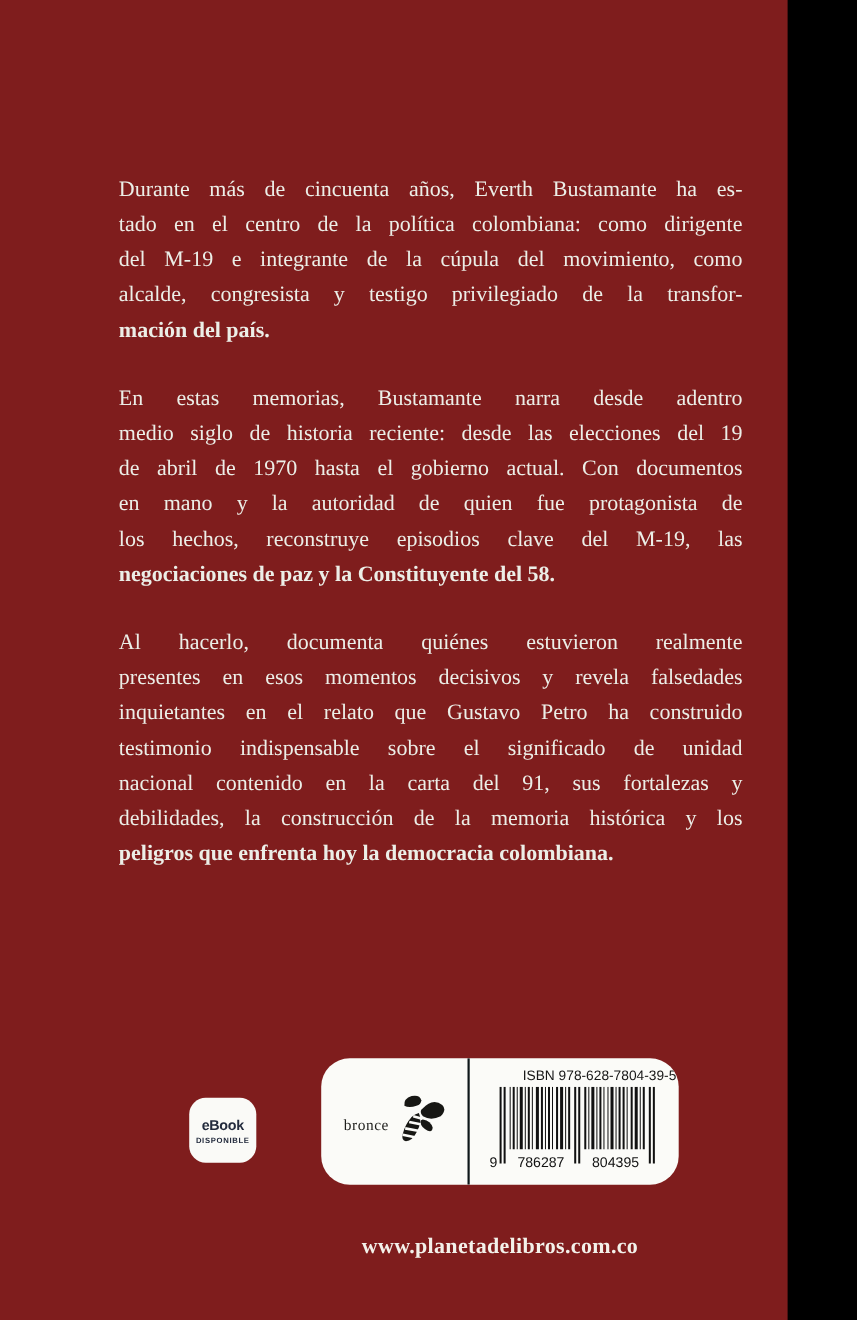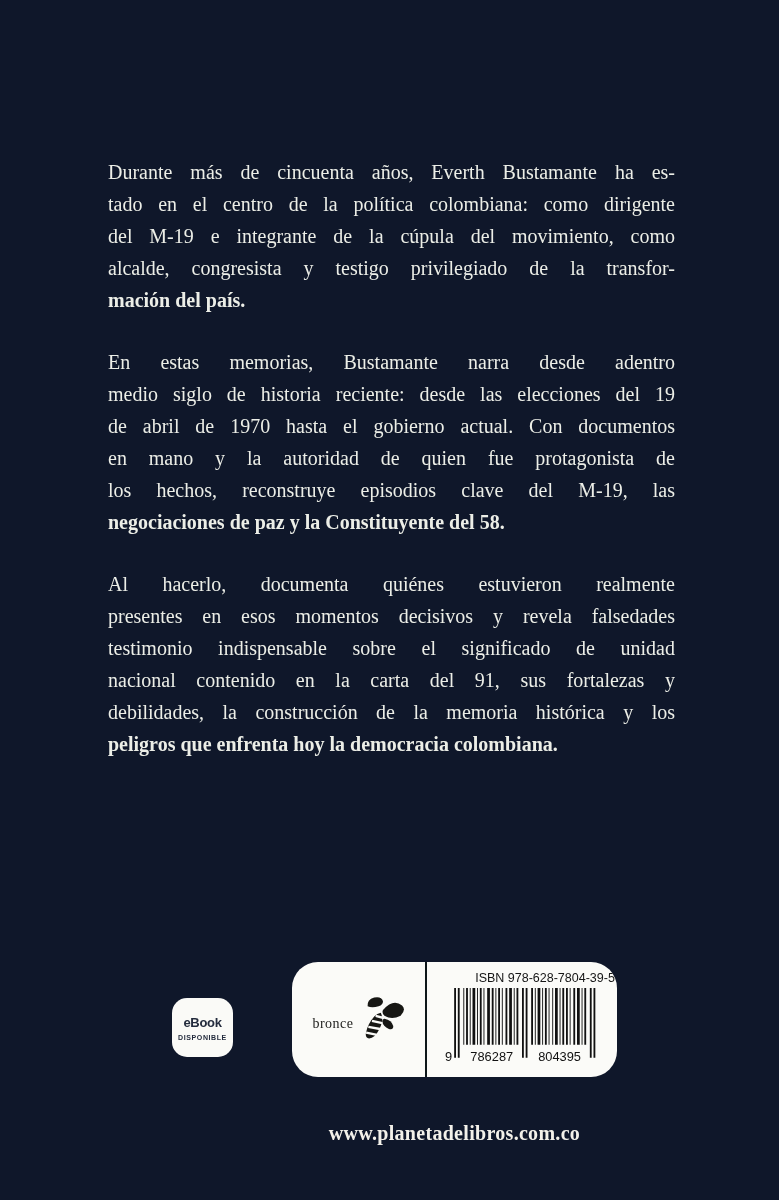--- a/index.html
+++ b/index.html
@@ -1,19 +1,19 @@
 <!DOCTYPE html>
 <html><head>
 <meta charset="utf-8">
 <style>
   html,body{margin:0;padding:0;background:#000;}
   .cover{
     position:relative;
-    width:779px;height:1200px;
-    background:#0f172a;
+    width:716px;height:1200px;
+    background:#7f1d1d;
     overflow:hidden;
     font-family:"Liberation Serif", serif;
   }
   
   .synopsis{
     position:absolute;
     left:108px;top:156px;width:567px;
     color:#eceee7;
     font-size:20px;
     line-height:32px;
@@ -112,20 +112,21 @@
         <div class="line">En estas memorias, Bustamante narra desde adentro</div>
         <div class="line">medio siglo de historia reciente: desde las elecciones del 19</div>
         <div class="line">de abril de 1970 hasta el gobierno actual. Con documentos</div>
         <div class="line">en mano y la autoridad de quien fue protagonista de</div>
         <div class="line">los hechos, reconstruye episodios clave del M-19, las</div>
         <div class="line last">negociaciones de paz y la Constituyente del 58.</div>
       </div>
       <div class="para">
         <div class="line">Al hacerlo, documenta quiénes estuvieron realmente</div>
         <div class="line">presentes en esos momentos decisivos y revela falsedades</div>
+        <div class="line">inquietantes en el relato que Gustavo Petro ha construido</div>
         <div class="line">testimonio indispensable sobre el significado de unidad</div>
         <div class="line">nacional contenido en la carta del 91, sus fortalezas y</div>
         <div class="line">debilidades,  la construcción de la memoria histórica y los</div>
         <div class="line last">peligros que enfrenta hoy la democracia colombiana.</div>
       </div>
     </div>
 
   <div class="ebook-badge">
     <div class="title">eBook</div>
     <div class="subtitle">DISPONIBLE</div>

